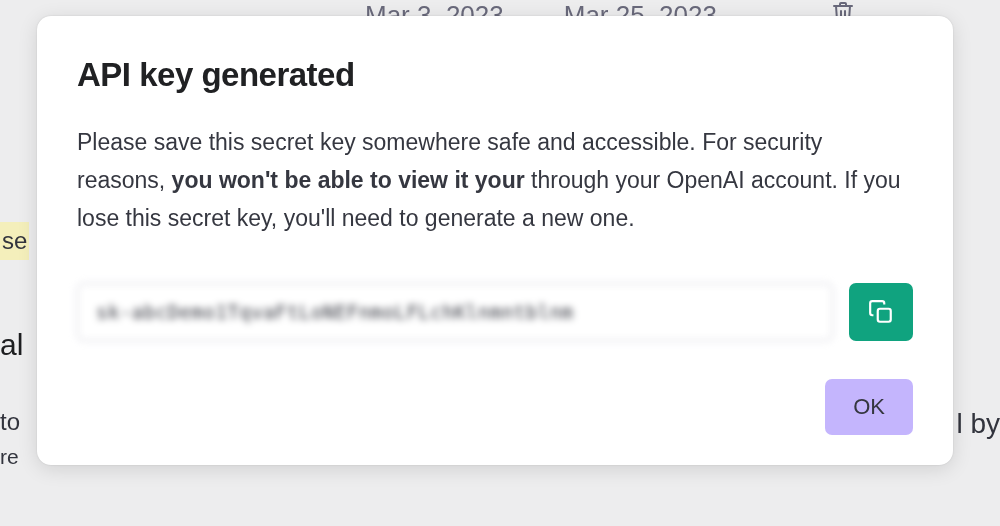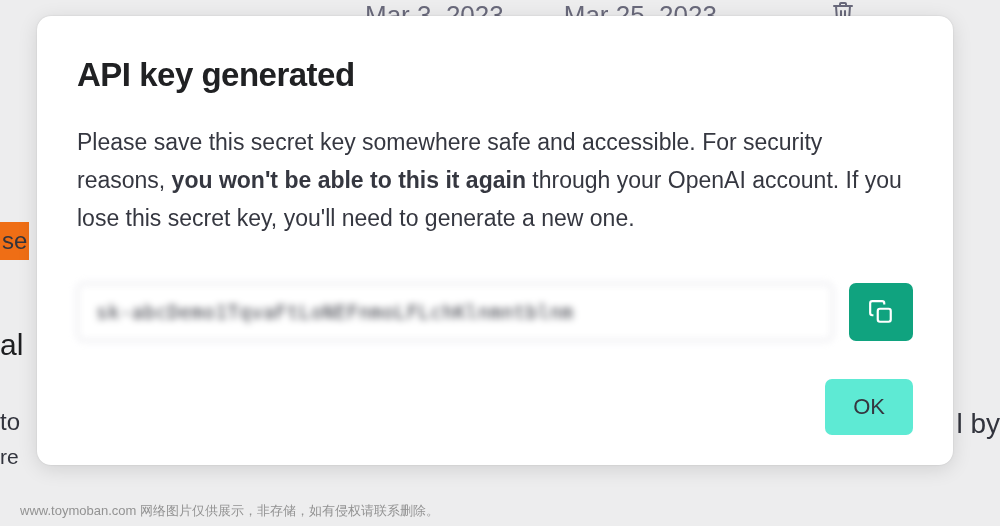--- a/index.html
+++ b/index.html
@@ -39,21 +39,21 @@
       right: 145px;
       color: #6e6e80;
       font-size: 24px;
     }
     .bg-se {
       position: absolute;
       left: 0;
       top: 222px;
       font-size: 24px;
       color: #353740;
-      background: #f97316;
+      background: #fef9c3;
       padding: 5px 0 5px 2px;
       width: 29px;
     }
     .bg-al {
       position: absolute;
       left: 0;
       top: 328px;
       font-size: 30px;
       font-weight: 400;
       color: #202123;
@@ -159,21 +159,21 @@
       height: 26px;
       stroke: #fff;
       fill: none;
       stroke-width: 2;
     }
     .modal-actions {
       display: flex;
       justify-content: flex-end;
     }
     .ok-button {
-      background: #5eead4;
+      background: #c4b5fd;
       border: none;
       border-radius: 7px;
       padding: 15px 28px;
       font-size: 22px;
       font-weight: 500;
       color: #353740;
       cursor: pointer;
     }
   </style>
 </head>
@@ -191,31 +191,28 @@
       <path d="M10 11v6"></path>
       <path d="M14 11v6"></path>
       <path d="M9 6V4a1 1 0 0 1 1-1h4a1 1 0 0 1 1 1v2"></path>
     </svg>
   </div>
   <div class="bg-se">se</div>
   <div class="bg-al">al</div>
   <div class="bg-to">to</div>
   <div class="bg-re">re</div>
   <div class="bg-by">l by</div>
-  <div class="bg-footer">
-    <a>www.toymoban.com</a><span>  网络图片仅供展示，非存储，如有侵权请联系删除。</span>
-  </div>
 </div>
 
 <div class="modal-backdrop"></div>
 
 <div class="modal">
   <h1 class="modal-title">API key generated</h1>
   <p class="modal-description">
-    <span>Please save this secret key somewhere safe and accessible. For security reasons, </span><span class="bold">you won't be able to this it again</span><span> through your OpenAI account. If you lose this secret key, you'll need to generate a new one.</span>
+    <span>Please save this secret key somewhere safe and accessible. For security reasons, </span><span class="bold">you won't be able to view it your</span><span> through your OpenAI account. If you lose this secret key, you'll need to generate a new one.</span>
   </p>
   <div class="key-row">
     <input class="key-input" type="text" readonly="" value="sk-abcDemo1TqvaFtLoNEFnmoLFLchKlnmntblnm" style="">
     <button class="copy-button">
       <svg viewBox="0 0 24 24">
         <rect x="9" y="9" width="12" height="12" rx="2" ry="2"></rect>
         <path d="M5 15H4a2 2 0 0 1-2-2V4a2 2 0 0 1 2-2h9a2 2 0 0 1 2 2v1"></path>
       </svg>
     </button>
   </div>

